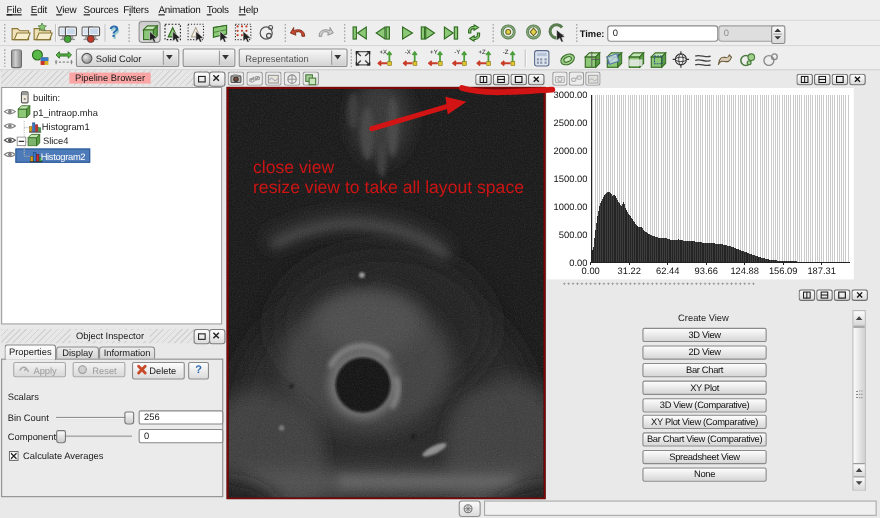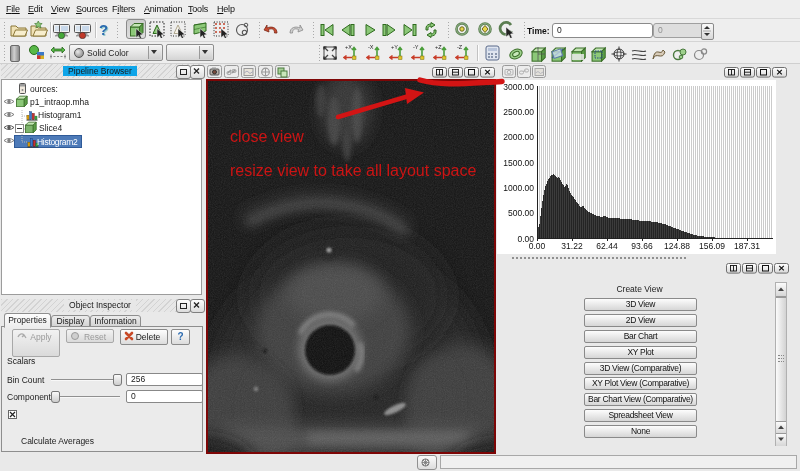--- a/index.html
+++ b/index.html
@@ -175,20 +175,24 @@
       <path d="M3 10.5 v4 M17 10.5 v4" stroke="#888"></path>
     </svg>
 <div class="combo" style="left:69px;top:44px;width:92px;">
 <span style="position:absolute;left:4px;top:3px;width:8px;height:8px;border-radius:50%;background:radial-gradient(circle at 35% 35%,#e8e8e8,#7a7a7a);border:1px solid #555;"></span>
 <span style="position:absolute;left:17px;top:3px;color:#222;">Solid Color</span>
       <span class="comboarrow"></span>
     </div>
 <div class="combo" style="left:166px;top:44px;width:46px;">
       <span class="comboarrow"></span>
     </div>
+<div class="combo" style="left:217px;top:44px;width:97px;">
+      <span style="position:absolute;left:5px;top:3px;color:#555;">Representation</span>
+      <span class="comboarrow"></span>
+    </div>
 <div class="handle" style="left:318px;top:44px;height:17px;"></div>
 <svg class="abs" style="left:322px;top:45px;" width="17" height="16">
       <rect x="2" y="2" width="12" height="12" fill="none" stroke="#444"></rect>
       <path d="M2 2 L6 6 M14 2 L10 6 M2 14 L6 10 M14 14 L10 10" stroke="#444" stroke-width="1.3"></path>
       <path d="M4.5 2 L2 2 L2 4.5 M11.5 2 L14 2 L14 4.5 M2 11.5 L2 14 L4.5 14 M14 11.5 L14 14 L11.5 14" stroke="#222" stroke-width="1.2" fill="none"></path>
     </svg>
 <svg class="abs" style="left:343px;top:44px;" width="15" height="17">
       <text x="2" y="5" font-size="5.5" font-family="Liberation Sans" fill="#222">+X</text>
       <path d="M11 13 L11 4 M9 6 L11 3.5 L13 6" stroke="#4a9e3a" stroke-width="1.6" fill="none"></path>
       <path d="M1 13.5 L9 13.5 M3.5 11.5 L1 13.5 L3.5 15.5" stroke="#c83c28" stroke-width="1.6" fill="none"></path>
@@ -287,38 +291,38 @@
 <svg class="abs" style="left:672px;top:46px;" width="16" height="16">
       <circle cx="6" cy="9" r="4.5" fill="none" stroke="#4a7a3e" stroke-width="1.4"></circle>
       <circle cx="11" cy="6" r="3" fill="#9ed08c" stroke="#4a7a3e"></circle>
       <circle cx="9" cy="11" r="1.8" fill="#9ed08c" stroke="#4a7a3e"></circle>
     </svg>
 <svg class="abs" style="left:693px;top:46px;" width="16" height="16">
       <circle cx="6" cy="9" r="4.5" fill="none" stroke="#888" stroke-width="1.2"></circle>
       <circle cx="11" cy="5.5" r="2.6" fill="none" stroke="#888" stroke-width="1.2"></circle>
     </svg>
 <div class="abs hatch" style="left:1px;top:64px;width:203px;height:14px;"></div>
-<div class="abs" style="left:0;top:66px;width:200px;text-align:center;font-size:8.5px;"><span style="background:#0ea5e9;padding:0 5px;">Pipeline Browser</span></div>
+<div class="abs" style="left:0;top:66px;width:200px;text-align:center;font-size:8.5px;"><span style="background:#fca5a5;padding:0 5px;">Pipeline Browser</span></div>
 <div class="dockbtn" style="left:176px;top:65px;">
       <span style="position:absolute;left:3px;top:3px;width:5px;height:4px;border:1px solid #222;"></span>
     </div>
 <div class="dockbtn" style="left:190px;top:65px;"><svg width="11" height="10">
         <path d="M3 2.5 L8 7.5 M8 2.5 L3 7.5" stroke="#222" stroke-width="1.3"></path>
       </svg></div>
 <div class="abs" style="left:1px;top:79px;width:201px;height:216px;background:#fff;border:1px solid #9c9c9c;box-sizing:border-box;"></div>
 <div class="abs" style="left:14px;top:135px;width:68px;height:13px;background:#4d7ab8;border:1px solid #2f5a98;box-sizing:border-box;"></div>
 <svg class="abs" style="left:2px;top:80px;" width="200" height="70">
       <path d="M20 30 V 62 M20 36 H25 M20 49 H25 M20 62 H25" stroke="#b8b8b8" stroke-dasharray="1,1" fill="none"></path>
     </svg>
 <svg class="abs" style="left:17px;top:82px;" width="11" height="13">
       <rect x="2.5" y="1.5" width="6" height="10" rx="1" fill="#efe8dd" stroke="#555"></rect>
       <rect x="3" y="2" width="5" height="2.5" fill="#9a9a9a"></rect>
       <circle cx="5.5" cy="8" r="1" fill="#888"></circle>
     </svg>
-<div class="abs" style="left:30px;top:84px;">ources:</div>
+<div class="abs" style="left:30px;top:84px;">builtin:</div>
 <svg class="abs" style="left:3px;top:96px;" width="12" height="11">
       <path d="M1 5.5 Q6 1.5 11 5.5 Q6 9.5 1 5.5 Z" fill="none" stroke="#808080"></path>
       <circle cx="6" cy="5.5" r="1.7" fill="#808080"></circle>
     </svg>
 <svg class="abs" style="left:15px;top:95px;" width="13" height="12">
       <g transform="translate(0.3,0.3) scale(0.85)">
         <rect x="1.5" y="4.5" width="9" height="9" fill="#8cc878" stroke="#3a6e28"></rect>
         <path d="M1.5 4.5 L5 1 L14 1 L10.5 4.5 Z" fill="#c4e6b4" stroke="#3a6e28"></path>
         <path d="M10.5 4.5 L14 1 L14 10 L10.5 13.5 Z" fill="#5a9e46" stroke="#3a6e28"></path>
       </g>
@@ -369,21 +373,21 @@
 <div class="dockbtn" style="left:176px;top:299px;">
       <span style="position:absolute;left:3px;top:3px;width:5px;height:4px;border:1px solid #222;"></span>
     </div>
 <div class="dockbtn" style="left:190px;top:299px;"><svg width="11" height="10">
         <path d="M3 2.5 L8 7.5 M8 2.5 L3 7.5" stroke="#222" stroke-width="1.3"></path>
       </svg></div>
 <div class="abs" style="left:4px;top:313px;width:45px;height:13px;background:linear-gradient(#fdfdfd,#ededed);border:1px solid #8e8e8e;border-bottom:1px solid #ededed;border-radius:3px 3px 0 0;text-align:center;font-size:8.5px;line-height:13px;z-index:3;">Properties</div>
 <div class="abs" style="left:51px;top:315px;width:37px;height:11px;background:linear-gradient(#ececec,#d2d2d2);border:1px solid #8e8e8e;border-radius:3px 3px 0 0;text-align:center;font-size:8.5px;line-height:11px;">Display</div>
 <div class="abs" style="left:90px;top:315px;width:49px;height:11px;background:linear-gradient(#ececec,#d2d2d2);border:1px solid #8e8e8e;border-radius:3px 3px 0 0;text-align:center;font-size:8.5px;line-height:11px;">Information</div>
 <div class="abs" style="left:1px;top:326px;width:202px;height:126px;background:#ebebeb;border:1px solid #8e8e8e;box-sizing:border-box;"></div>
-<div class="abs" style="left:12px;top:329px;width:48px;height:28px;background:linear-gradient(#f2f2f2,#dadada);border:1px solid #a8a8a8;border-radius:2px;color:#9a9a9a;font-size:8.5px;text-align:center;line-height:14px;padding-left:10px;box-sizing:border-box;">Apply</div>
+<div class="abs" style="left:12px;top:329px;width:48px;height:14px;background:linear-gradient(#f2f2f2,#dadada);border:1px solid #a8a8a8;border-radius:2px;color:#9a9a9a;font-size:8.5px;text-align:center;line-height:14px;padding-left:10px;box-sizing:border-box;">Apply</div>
 <svg class="abs" style="left:17px;top:332px;" width="10" height="9">
       <path d="M1 5 C2 2 5 1 7 3 L9 6 M7 3 L5 5" stroke="#aaa" stroke-width="1.3" fill="none"></path>
     </svg>
 <div class="abs" style="left:66px;top:329px;width:48px;height:14px;background:linear-gradient(#f2f2f2,#dadada);border:1px solid #a8a8a8;border-radius:2px;color:#9a9a9a;font-size:8.5px;text-align:center;line-height:14px;padding-left:10px;box-sizing:border-box;">Reset</div>
 <svg class="abs" style="left:70px;top:331px;" width="10" height="10">
       <circle cx="5" cy="5" r="3.5" fill="#cfcfcf" stroke="#9a9a9a"></circle>
     </svg>
 <div class="abs" style="left:120px;top:329px;width:46px;height:14px;background:linear-gradient(#fdfdfd,#dcdcdc);border:1px solid #8a8a8a;border-radius:2px;font-size:8.5px;text-align:center;line-height:14px;"><span style="margin-left:8px;">Delete</span></div>
 <svg class="abs" style="left:124px;top:331px;" width="10" height="10">
       <path d="M2 2 L8 8 M8 2 L2 8" stroke="#c84a28" stroke-width="2.6" stroke-linecap="round"></path>
@@ -395,21 +399,21 @@
 <div class="abs" style="left:113px;top:374px;width:7px;height:10px;background:linear-gradient(#fafafa,#cccccc);border:1px solid #777;border-radius:2px 2px 3px 3px;"></div>
 <div class="abs" style="left:126px;top:373px;width:71px;height:11px;background:#fff;border:1px solid #888;border-radius:2px;font-size:8.5px;line-height:11px;padding-left:4px;box-sizing:content-box;">256</div>
 <div class="abs" style="left:7px;top:392px;">Component</div>
 <div class="abs" style="left:51px;top:396px;width:69px;height:1px;background:#909090;border-bottom:1px solid #f8f8f8;"></div>
 <div class="abs" style="left:51px;top:391px;width:7px;height:10px;background:linear-gradient(#fafafa,#cccccc);border:1px solid #777;border-radius:2px 2px 3px 3px;"></div>
 <div class="abs" style="left:126px;top:390px;width:71px;height:11px;background:#fff;border:1px solid #888;border-radius:2px;font-size:8.5px;line-height:11px;padding-left:4px;">0</div>
 <svg class="abs" style="left:8px;top:410px;" width="9" height="9">
       <rect x="0.5" y="0.5" width="8" height="8" fill="#fff" stroke="#666"></rect>
       <path d="M2 2 L7 7 M7 2 L2 7" stroke="#222" stroke-width="1.2"></path>
     </svg>
-<div class="abs" style="left:21px;top:409px;margin-top:27px;">Calculate Averages</div>
+<div class="abs" style="left:21px;top:409px;">Calculate Averages</div>
 <svg class="abs" style="left:207px;top:65px;" width="15" height="13">
       <rect x="0.5" y="0.5" width="14" height="12" rx="2" fill="#ececec" stroke="#9a9a9a"></rect>
       <rect x="3" y="4" width="9" height="6" rx="1" fill="#b8b0a8" stroke="#555"></rect>
       <circle cx="7.5" cy="7" r="2" fill="#7a4a3a" stroke="#333"></circle>
       <rect x="5" y="2.5" width="4" height="2" fill="#999"></rect>
     </svg>
 <svg class="abs" style="left:224px;top:65px;" width="15" height="13">
       <rect x="0.5" y="0.5" width="14" height="12" rx="2" fill="#ececec" stroke="#9a9a9a"></rect>
       <path d="M4 8 L7 5 M8 8 L11 5" stroke="#9a9a9a" stroke-width="1.6"></path>
       <rect x="3" y="6.5" width="4" height="3" rx="1.4" fill="none" stroke="#9a9a9a"></rect>
@@ -914,19 +918,19 @@
         <path d="M1 1.5 L7 1.5 L4 5 Z" fill="#444"></path>
       </svg>
 </div>
 <div class="abs" style="left:0;top:454px;width:800px;height:17px;background:#e9e9e9;"></div>
 <div class="abs" style="left:417px;top:455px;width:18px;height:13px;background:linear-gradient(#fbfbfb,#dcdcdc);border:1px solid #909090;border-radius:3px;"></div>
 <svg class="abs" style="left:421px;top:458px;" width="9" height="9">
       <circle cx="4.5" cy="4.5" r="3.6" fill="none" stroke="#777" stroke-width="1"></circle>
       <path d="M4.5 1 V8 M1 4.5 H8 M2 2 L7 7 M7 2 L2 7" stroke="#777" stroke-width="0.8"></path>
     </svg>
 <div class="abs" style="left:440px;top:455px;width:355px;height:12px;background:#f0f0f0;border:1px solid #a8a8a8;"></div>
-<div class="rtext" style="left:230px;top:128px;">close view</div>
+<div class="rtext" style="left:230px;top:144px;">close view</div>
 <div class="rtext" style="left:230px;top:162px;">resize view to take all layout space</div>
 <svg class="abs" width="800" height="471" style="left:0;top:0;pointer-events:none;">
 <path d="M338 117 L409 96" stroke="#d31414" stroke-width="4.6" fill="none" stroke-linecap="round"></path>
 <path d="M405 88 L424 92.5 L407 104 Z" fill="#d31414"></path>
 <path d="M420 80 C442 86.5 470 83 502 81.5" stroke="#d31414" stroke-width="5.4" fill="none" stroke-linecap="round"></path>
 </svg>
 </div>
 </body></html>

